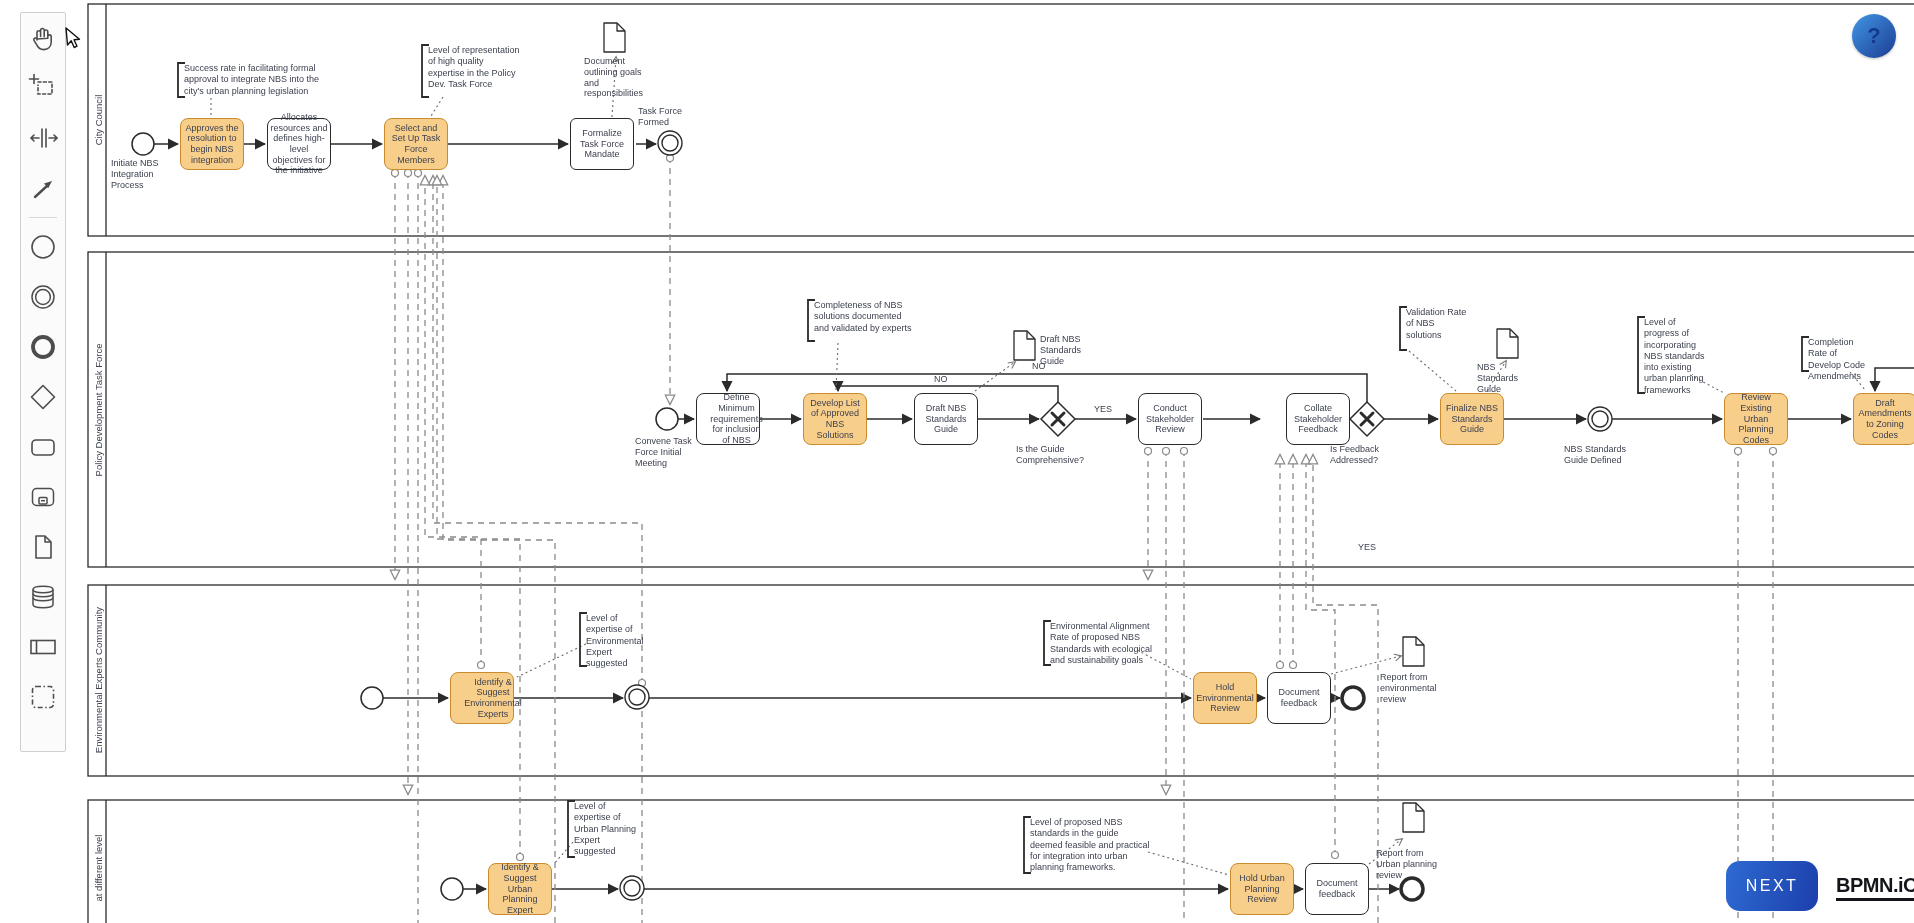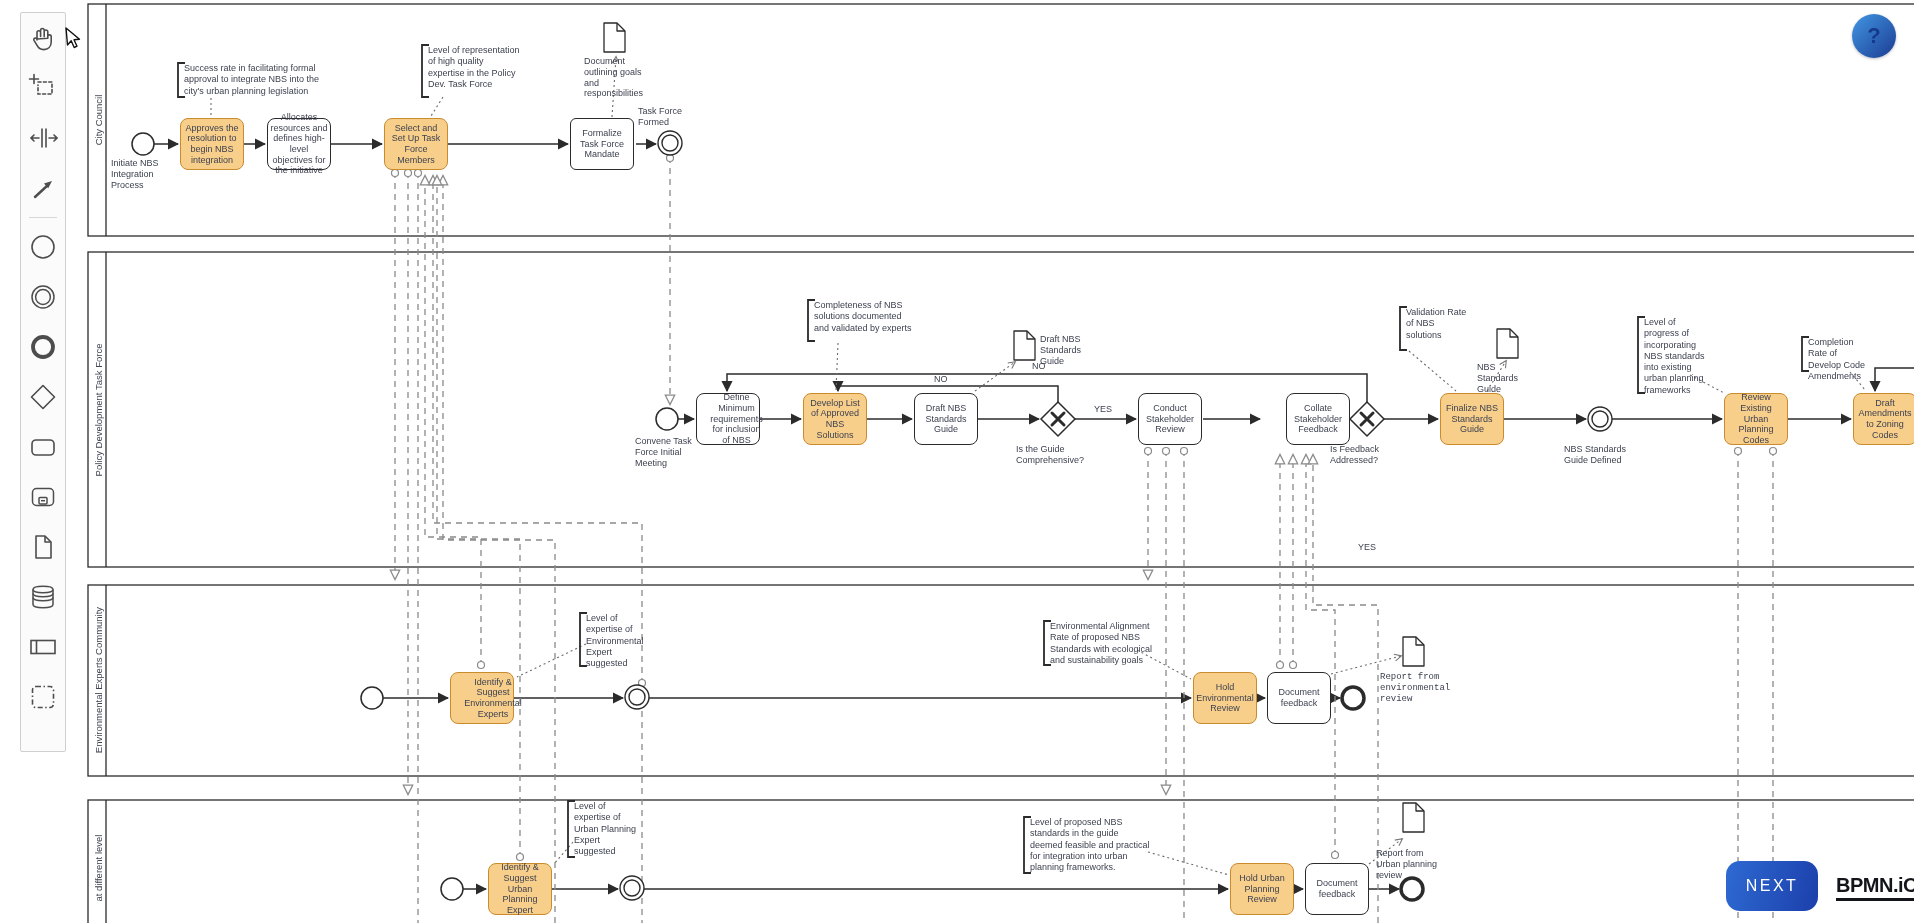--- a/index.html
+++ b/index.html
@@ -267,21 +267,21 @@
 
   <div class="lbl" style="left:111px;top:158px;width:64px;">Initiate NBS Integration Process</div>
   <div class="lbl" style="left:638px;top:106px;width:64px;">Task Force Formed</div>
   <div class="lbl" style="left:584px;top:56px;width:62px;">Document outlining goals and responsibilities</div>
   <div class="lbl" style="left:635px;top:436px;width:64px;">Convene Task Force Initial Meeting</div>
   <div class="lbl" style="left:1040px;top:334px;width:58px;">Draft NBS Standards Guide</div>
   <div class="lbl" style="left:1016px;top:444px;width:84px;">Is the Guide Comprehensive?</div>
   <div class="lbl" style="left:1330px;top:444px;width:74px;">Is Feedback Addressed?</div>
   <div class="lbl" style="left:1477px;top:362px;width:62px;">NBS Standards Guide</div>
   <div class="lbl" style="left:1564px;top:436px;width:72px;margin-top:8px;">NBS Standards Guide Defined</div>
-  <div class="lbl" style="left:1380px;top:672px;width:64px;font-family:Liberation Mono, monospace;">Report from environmental review</div>
+  <div class="lbl" style="left:1380px;top:672px;width:64px;">Report from environmental review</div>
   <div class="lbl" style="left:1376px;top:848px;width:72px;">Report from Urban planning review</div>
 
   <div class="flowlbl" style="left:1094px;top:404px;">YES</div>
   <div class="flowlbl" style="left:934px;top:374px;">NO</div>
   <div class="flowlbl" style="left:1032px;top:361px;">NO</div>
   <div class="flowlbl" style="left:1358px;top:542px;">YES</div>
 
   <div class="ann" style="left:184px;top:63px;width:136px;">Success rate in facilitating formal approval to integrate NBS into the city's urban planning legislation</div>
   <div class="ann" style="left:428px;top:45px;width:94px;">Level of representation of high quality expertise in the Policy Dev. Task Force</div>
   <div class="ann" style="left:814px;top:300px;width:104px;">Completeness of NBS solutions documented and validated by experts</div>

